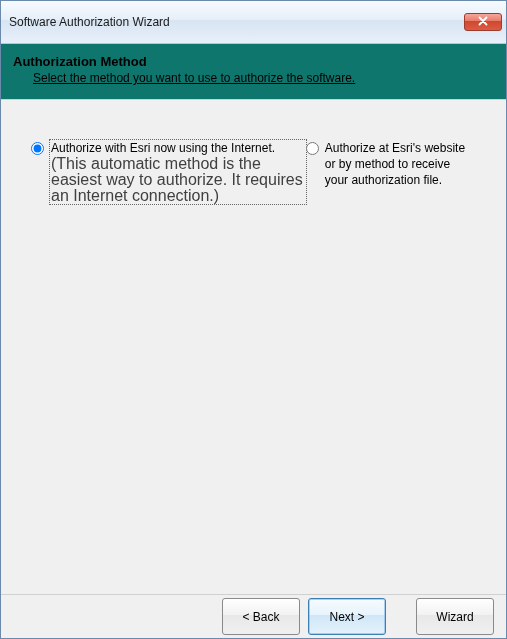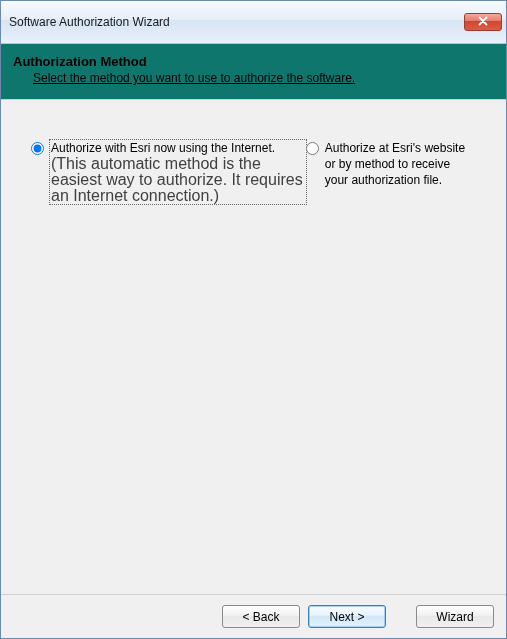--- a/index.html
+++ b/index.html
@@ -113,21 +113,21 @@
       border-top: 1px solid #d0d0d0;
       background: #f0f0f0;
       display: flex;
       align-items: center;
       justify-content: flex-end;
       padding: 0 12px;
       gap: 8px;
     }
     .btn {
       min-width: 78px;
-      height: 23px;
+      height: 37px;
       border: 1px solid #8a8a8a;
       border-radius: 3px;
       background: linear-gradient(to bottom, #ffffff 0%, #f2f2f2 45%, #e8e8e8 46%, #f0f0f0 100%);
       font-size: 12px;
       color: #000;
       cursor: pointer;
       font-family: inherit;
       padding: 0 10px;
     }
     .btn.default-btn {

